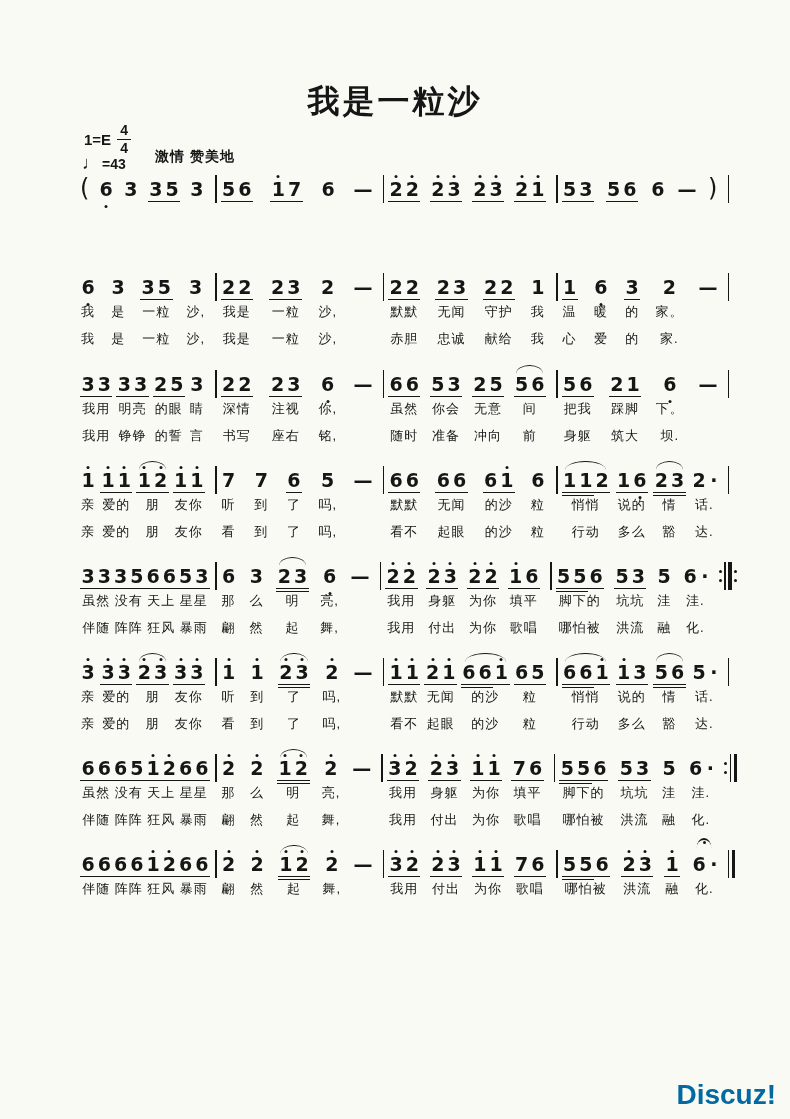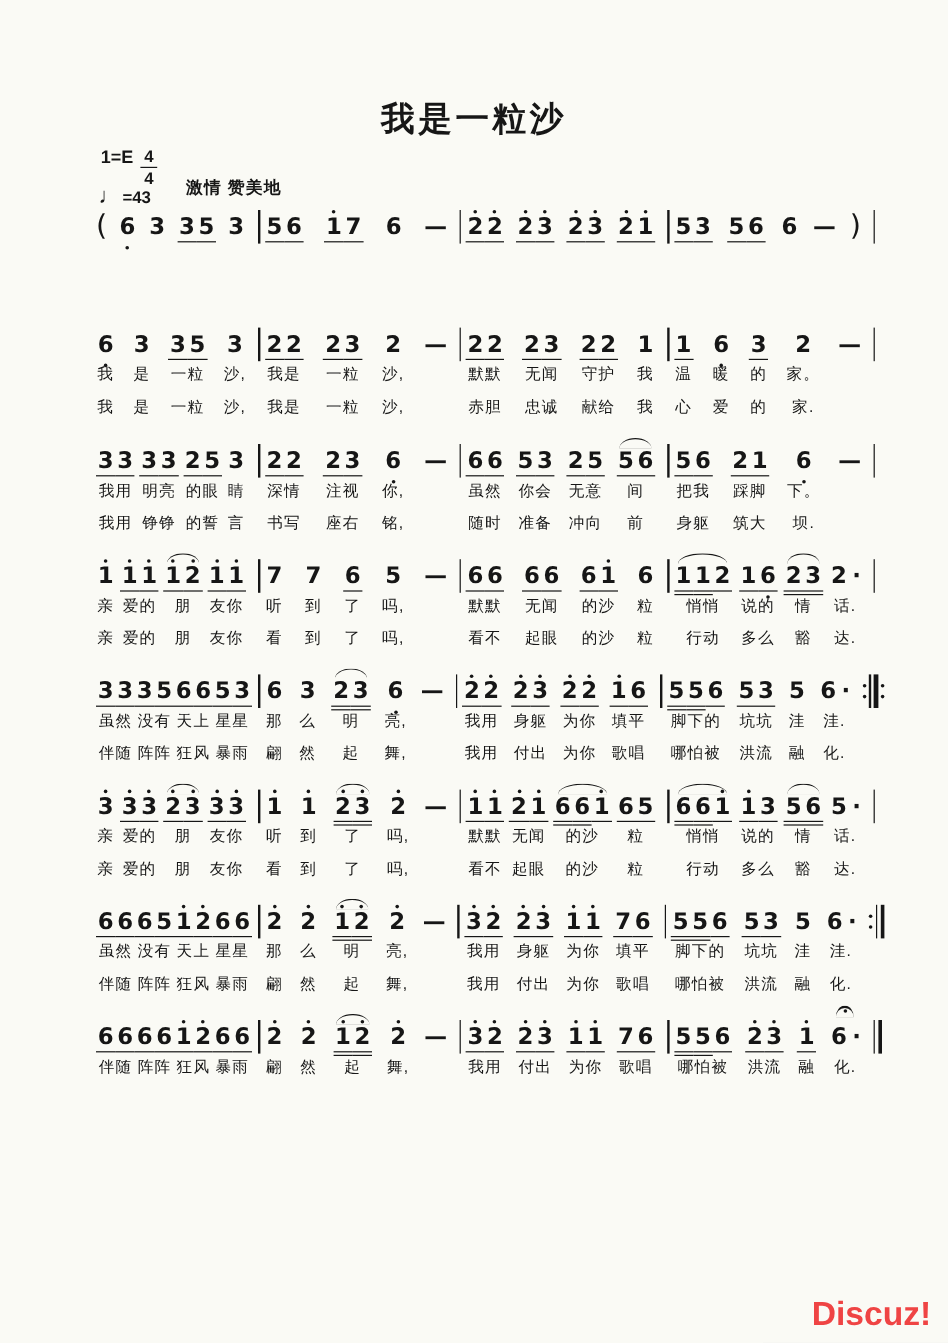--- a/index.html
+++ b/index.html
@@ -2,22 +2,22 @@
 <html><head>
 <meta charset="utf-8">
 <style>
   html,body{margin:0;padding:0;}
   body{background:#e8e8e4;font-family:"Liberation Sans","DejaVu Sans",sans-serif;}
   .page{position:relative;width:790px;height:1119px;margin:0 auto;background:#fafaf5;overflow:hidden;color:#161616;}
 
   
   .title{position:absolute;top:80px;left:0;width:100%;text-align:center;
          font-family:"Liberation Serif","DejaVu Serif",serif;
-         font-size:28px;font-weight:700;letter-spacing:3px;}
-  .keysig{position:absolute;left:84px;top:123px;display:flex;gap:6px;
+         font-size:32px;font-weight:700;letter-spacing:3px;}
+  .keysig{position:absolute;left:84px;top:123px;display:flex;align-items:center;gap:6px;
           font-size:15px;font-weight:600;}
   .frac{display:flex;flex-direction:column;align-items:center;font-size:14px;line-height:1.05;font-weight:600;}
   .frac .fbar{width:14px;height:1.5px;background:#161616;margin:1px 0;}
   .tempo{position:absolute;left:82px;top:153px;font-size:14px;font-weight:600;display:flex;align-items:center;gap:2px;}
   .tempo .qnote{font-size:18px;}
   .expression{position:absolute;left:155px;top:148px;font-size:14px;font-weight:700;letter-spacing:1px;}
   .credits{position:absolute;left:624px;top:122px;font-size:14px;font-weight:700;line-height:1.65;white-space:pre;}
 
   
   .score{position:absolute;left:0;top:0;width:100%;height:100%;}
@@ -1216,14 +1216,14 @@
             <div class="lyr">化.</div>
           </div>
         </div>
         <div class="endmark">
           <div class="thin"></div>
           <div class="thick"></div>
         </div>
       </div>
     </div>
 
-  <div class="watermark" style="color: #ef4444; margin-left: 32px;">Discuz!</div>
+  <div class="watermark" style="color: #0369a1; margin-left: 32px;">Discuz!</div>
 </div>
 
 </body></html>

